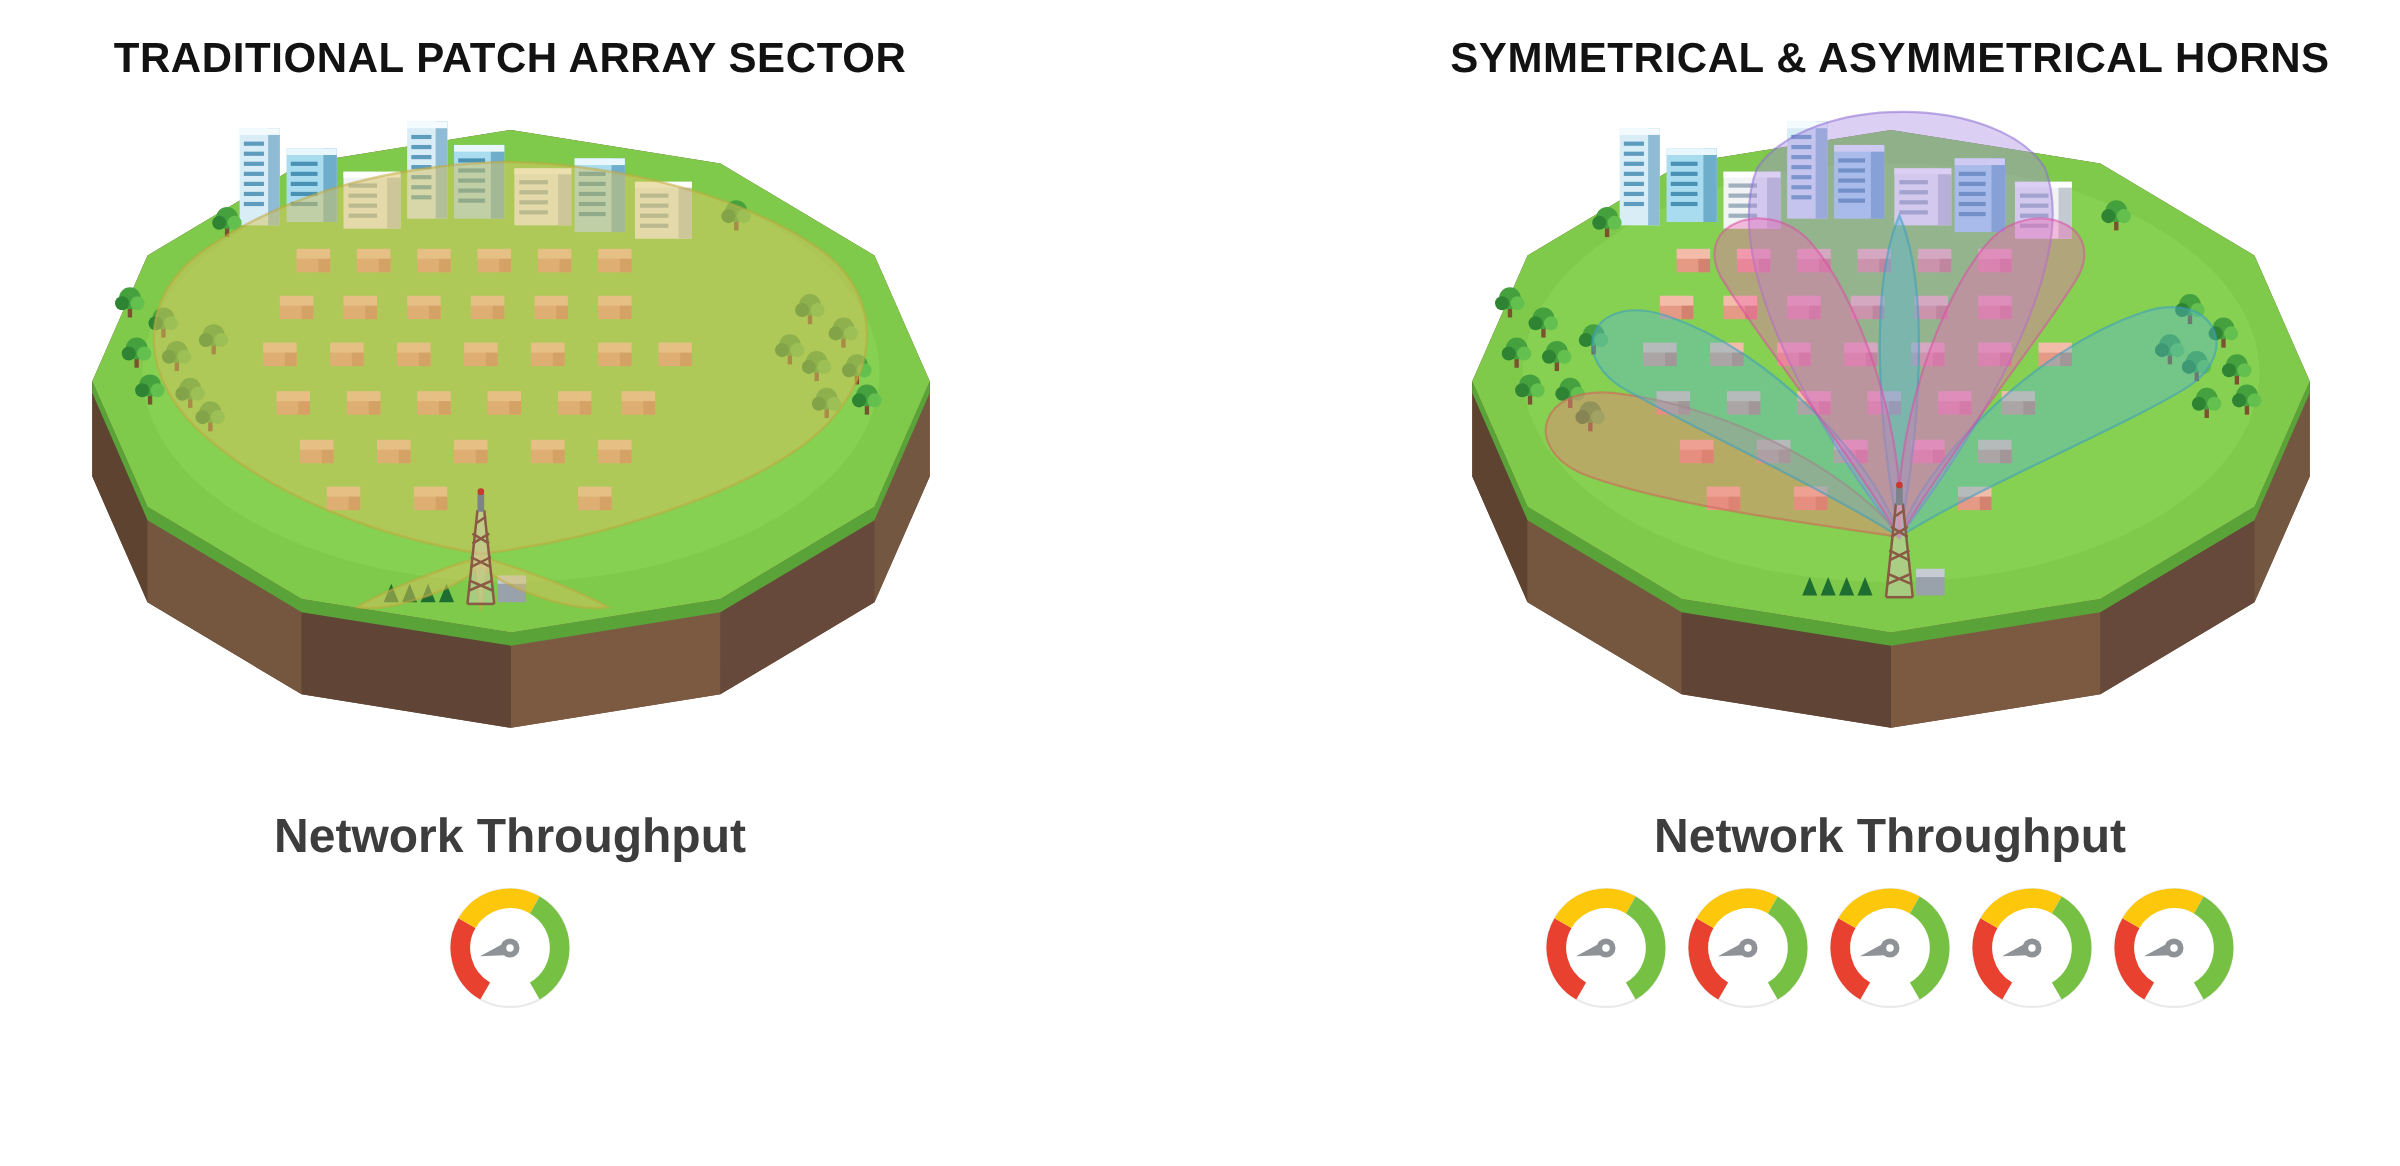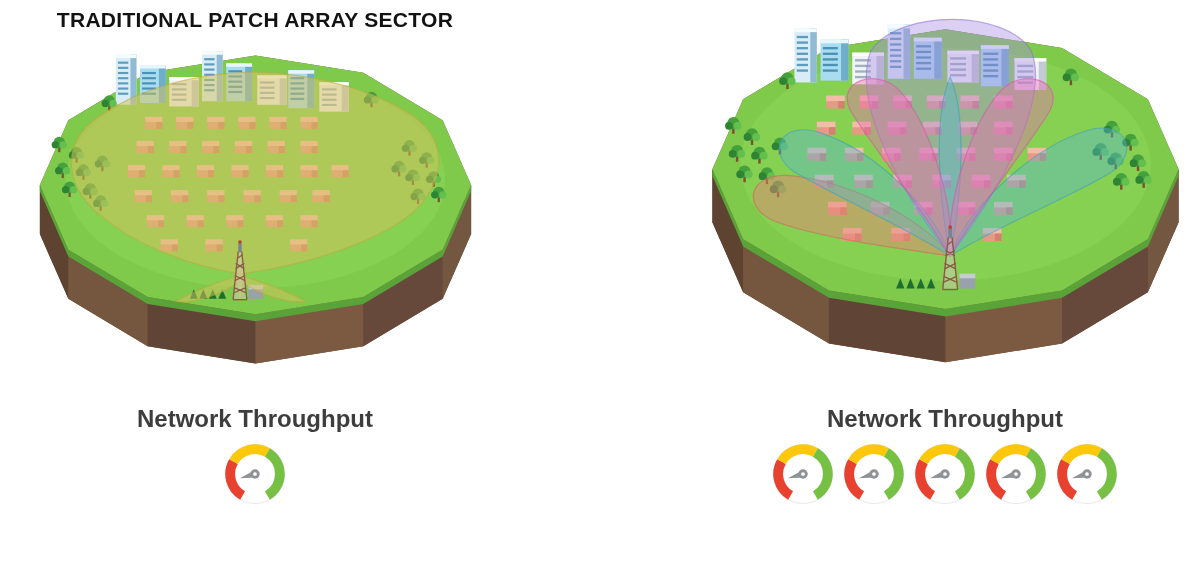--- a/index.html
+++ b/index.html
@@ -1,17 +1,17 @@
 <!DOCTYPE html>
 <html><head>
 <meta charset="utf-8">
 <style>
   html,body{margin:0;padding:0;background:#ffffff;}
   body{width:1200px;height:583px;overflow:hidden;font-family:"Liberation Sans",sans-serif;}
-  .wrap{display:flex;width:1200px;height:505px;padding-top:4px;box-sizing:border-box;}
+  .wrap{display:flex;width:1200px;height:505px;padding-top:14px;box-sizing:border-box;}
   .panel{display:flex;flex-direction:column;align-items:center;box-sizing:border-box;}
   .panel-left{width:555px;padding-right:45px;}
   .panel-right{width:645px;padding-left:135px;}
   .panel-title{margin:4px 0 0 0;font-size:21px;font-weight:700;color:#121212;letter-spacing:.3px;white-space:nowrap;}
   svg.island{width:505px;height:388px;display:block;margin-top:2px;}
   .throughput{margin-top:26px;font-size:24px;font-weight:700;color:#3d3d3d;}
   .gauges{margin-top:10px;display:flex;gap:9px;}
   .gauge{display:inline-block;width:62px;height:62px;}
   .gauge svg{width:62px;height:62px;display:block;}
 </style>
@@ -191,20 +191,21 @@
       <path d="M 42,9.2 A 24 24 0 0 1 42,50.8" fill="none" stroke-width="9.5" stroke="#76c043"></path>
       <polygon points="15.5,34 29.1,26.6 30.9,33.4" fill="#8f9296"></polygon>
       <circle cx="30" cy="30" r="4.6" fill="#8f9296"></circle>
       <circle cx="30" cy="30" r="1.8" fill="#ffffff"></circle>
     </svg>
   </span>
 </div>
   </section>
 
   <section class="panel panel-right">
+    <h1 class="panel-title">SYMMETRICAL &amp; ASYMMETRICAL HORNS</h1>
     <svg class="island" viewBox="20 50 520 400">
       <use href="#island-base"></use>
       <use href="#city-row"></use>
       <use href="#house-grid"></use>
       <use href="#tree-clusters"></use>
       <use href="#tower-extras" x="285" y="354"></use>
 
       <path fill-opacity="0.42" stroke="#8d6ed1" stroke-opacity="0.55" stroke-width="1.3" d="M285,318 C225,240 180,150 200,98 C232,52 345,54 372,98 C392,150 342,242 285,318 Z" fill="#aa8ce2"></path>
       <path fill-opacity="0.48" stroke="#cf6257" stroke-opacity="0.55" stroke-width="1.3" d="M285,318 C230,310 140,298 95,280 C60,264 70,228 114,232 C190,240 266,288 285,318 Z" fill="#e8837a"></path>
       <g fill-opacity="0.40" stroke="#3b9dc2" stroke-opacity="0.55" stroke-width="1.3" fill="#58b7d8">

